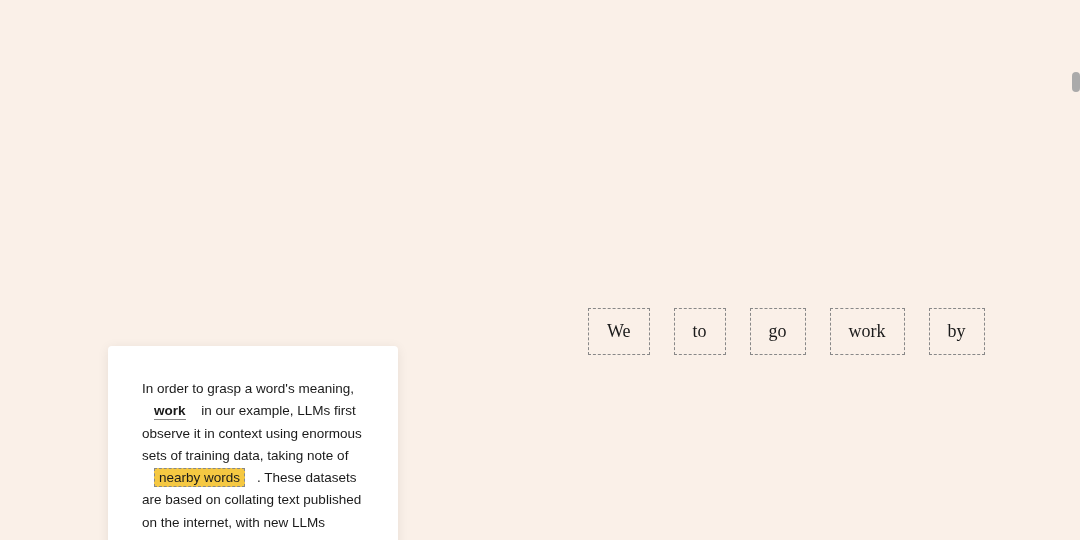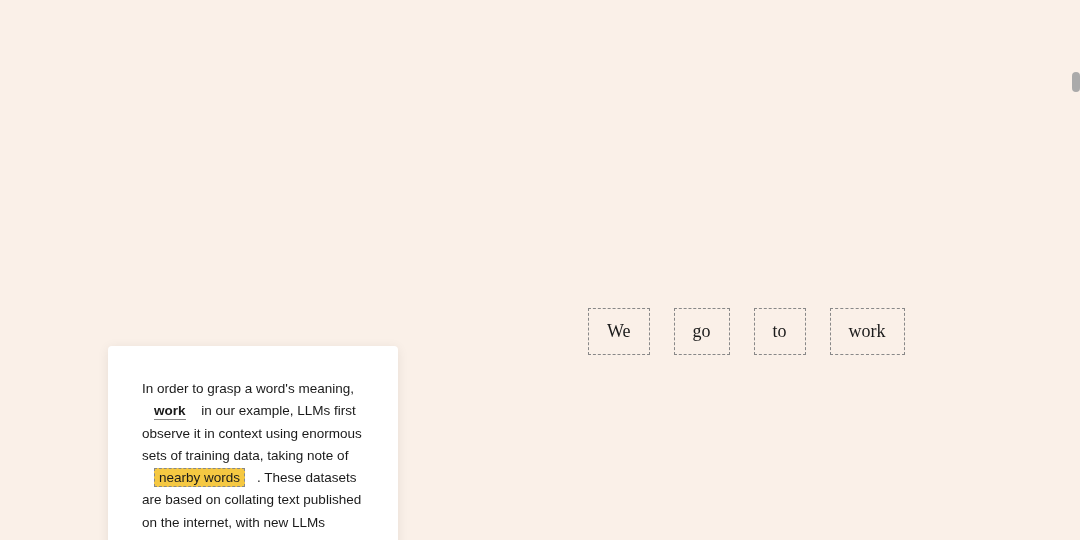--- a/index.html
+++ b/index.html
@@ -96,22 +96,23 @@
   </style>
 </head>
 <body>
 
 <div class="scrollbar-track">
   <div class="scrollbar-thumb"></div>
 </div>
 
 <div class="sentence-container">
   <div class="word-box">We</div>
+  <div class="word-box">to</div>
   <div class="word-box">go</div>
-  <div class="word-box">to</div>
   <div class="word-box">work</div>
+  <div class="word-box">by</div>
 </div>
 
 <div class="info-card">
   <p>
     In order to grasp a word's meaning, <span class="highlight-word">work</span> in our example, LLMs first observe it in context using enormous sets of training data, taking note of <span class="highlight-nearby">nearby words</span>. These datasets are based on collating text published on the internet, with new LLMs trained using billions of words.
   </p>
 </div>
 
 </body></html>

